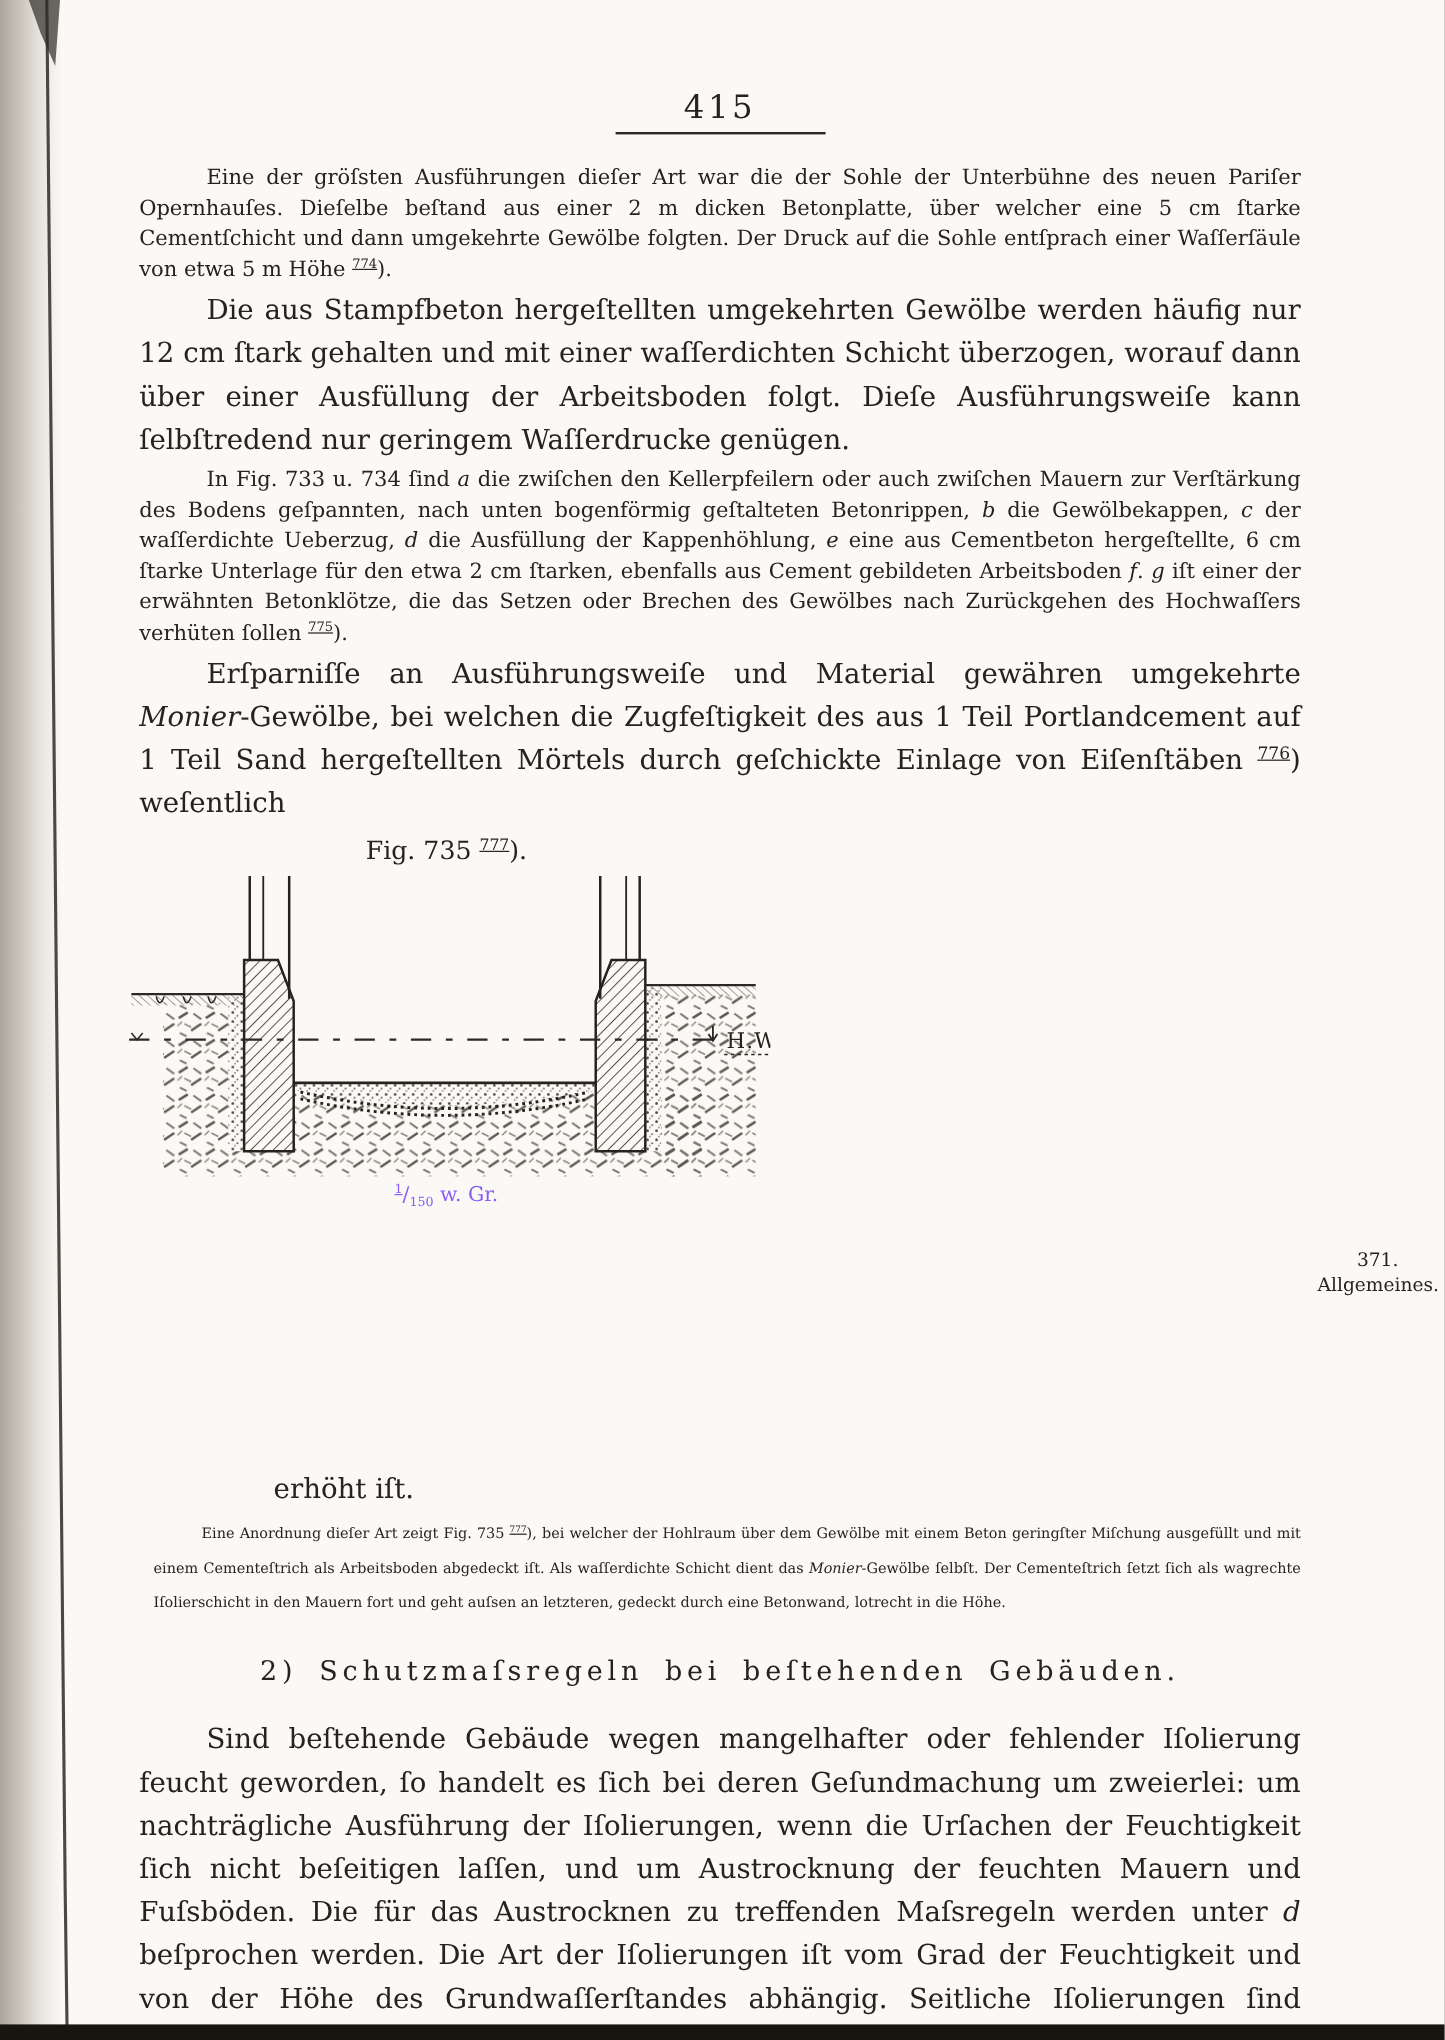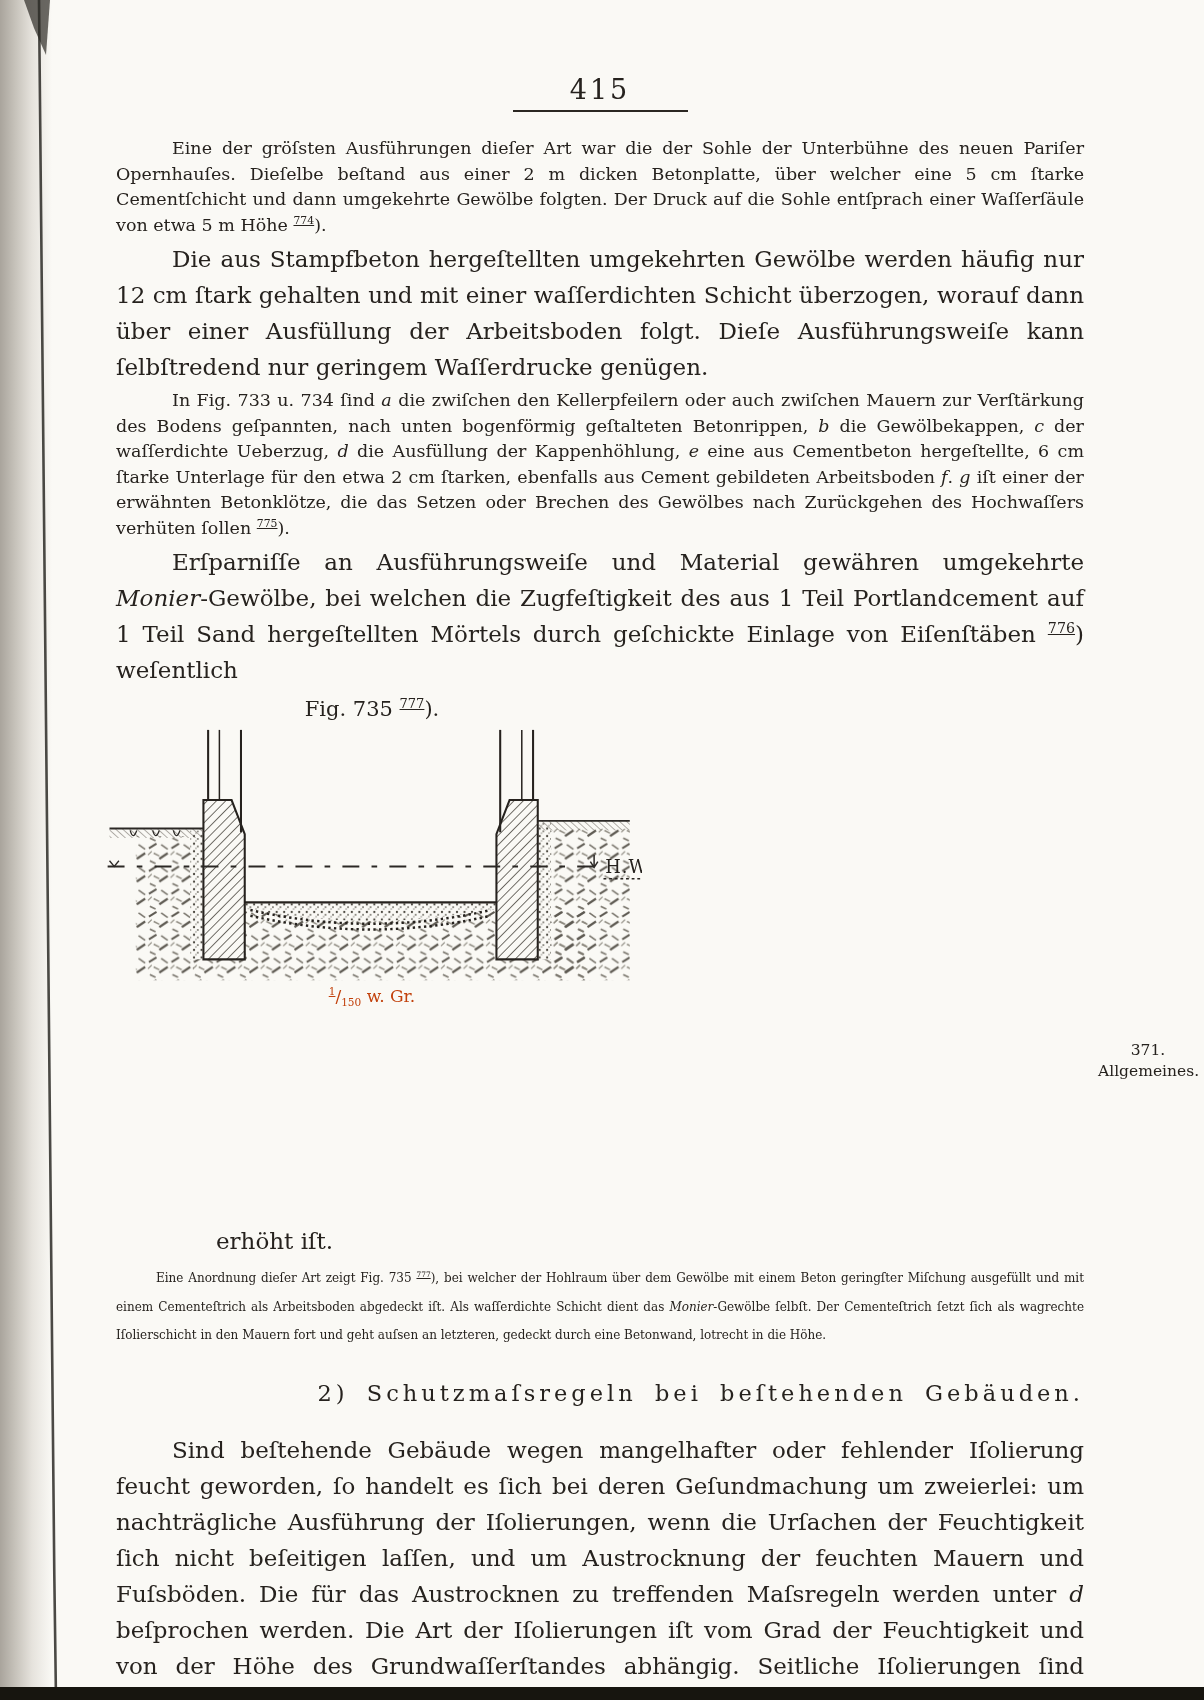--- a/index.html
+++ b/index.html
@@ -33,28 +33,28 @@
   .body-p{font-size:23px;line-height:36px;text-align:justify;margin:0;}
   .indent{text-indent:56px;}
   .small-p{font-size:17.5px;line-height:25.5px;text-align:justify;margin:3px 0 3px 0;text-indent:56px;}
   sup{font-size:0.62em;vertical-align:super;line-height:0;text-decoration:underline;}
   sub{font-size:0.62em;vertical-align:sub;line-height:0;}
   i{font-style:italic;}
   
   .figrow{display:flex;align-items:flex-start;margin-top:6px;flex-direction:column;}
   .figblock{width:540px;flex:0 0 540px;margin-left:-14px;}
   .figcaption{text-align:center;font-size:21px;line-height:30px;margin-bottom:4px;}
-  .figscale{text-align:center;font-size:17px;margin-top:2px;color:#c2410c;}
+  .figscale{text-align:center;font-size:17px;margin-top:2px;color:#8b5cf6;}
   .figdrawing{display:block;margin:0 auto;}
-  .rightcol{flex:1 1 auto;margin-left:0;}
+  .rightcol{flex:1 1 auto;margin-left:12px;}
   .cont-line{font-size:23px;line-height:30px;margin:-8px 0 8px 100px;}
   .rc-p{font-size:12px;line-height:28.5px;text-align:justify;margin:0;text-indent:40px;}
   
   .sect-heading{
-    text-align:right;font-size:22.5px;letter-spacing:4px;word-spacing:7px;
+    text-align:center;font-size:22.5px;letter-spacing:4px;word-spacing:7px;
     margin:30px 0 26px 0;font-weight:normal;
   }
   
   .margin-note{
     position:absolute;left:1098px;top:1040px;width:100px;
     font-size:15.5px;line-height:21px;text-align:center;z-index:3;
   }
   
   .fnrule{width:125px;height:4px;background:#3a3630;opacity:.75;
     margin:64px 0 0 -32px;transform:rotate(-0.6deg);}

